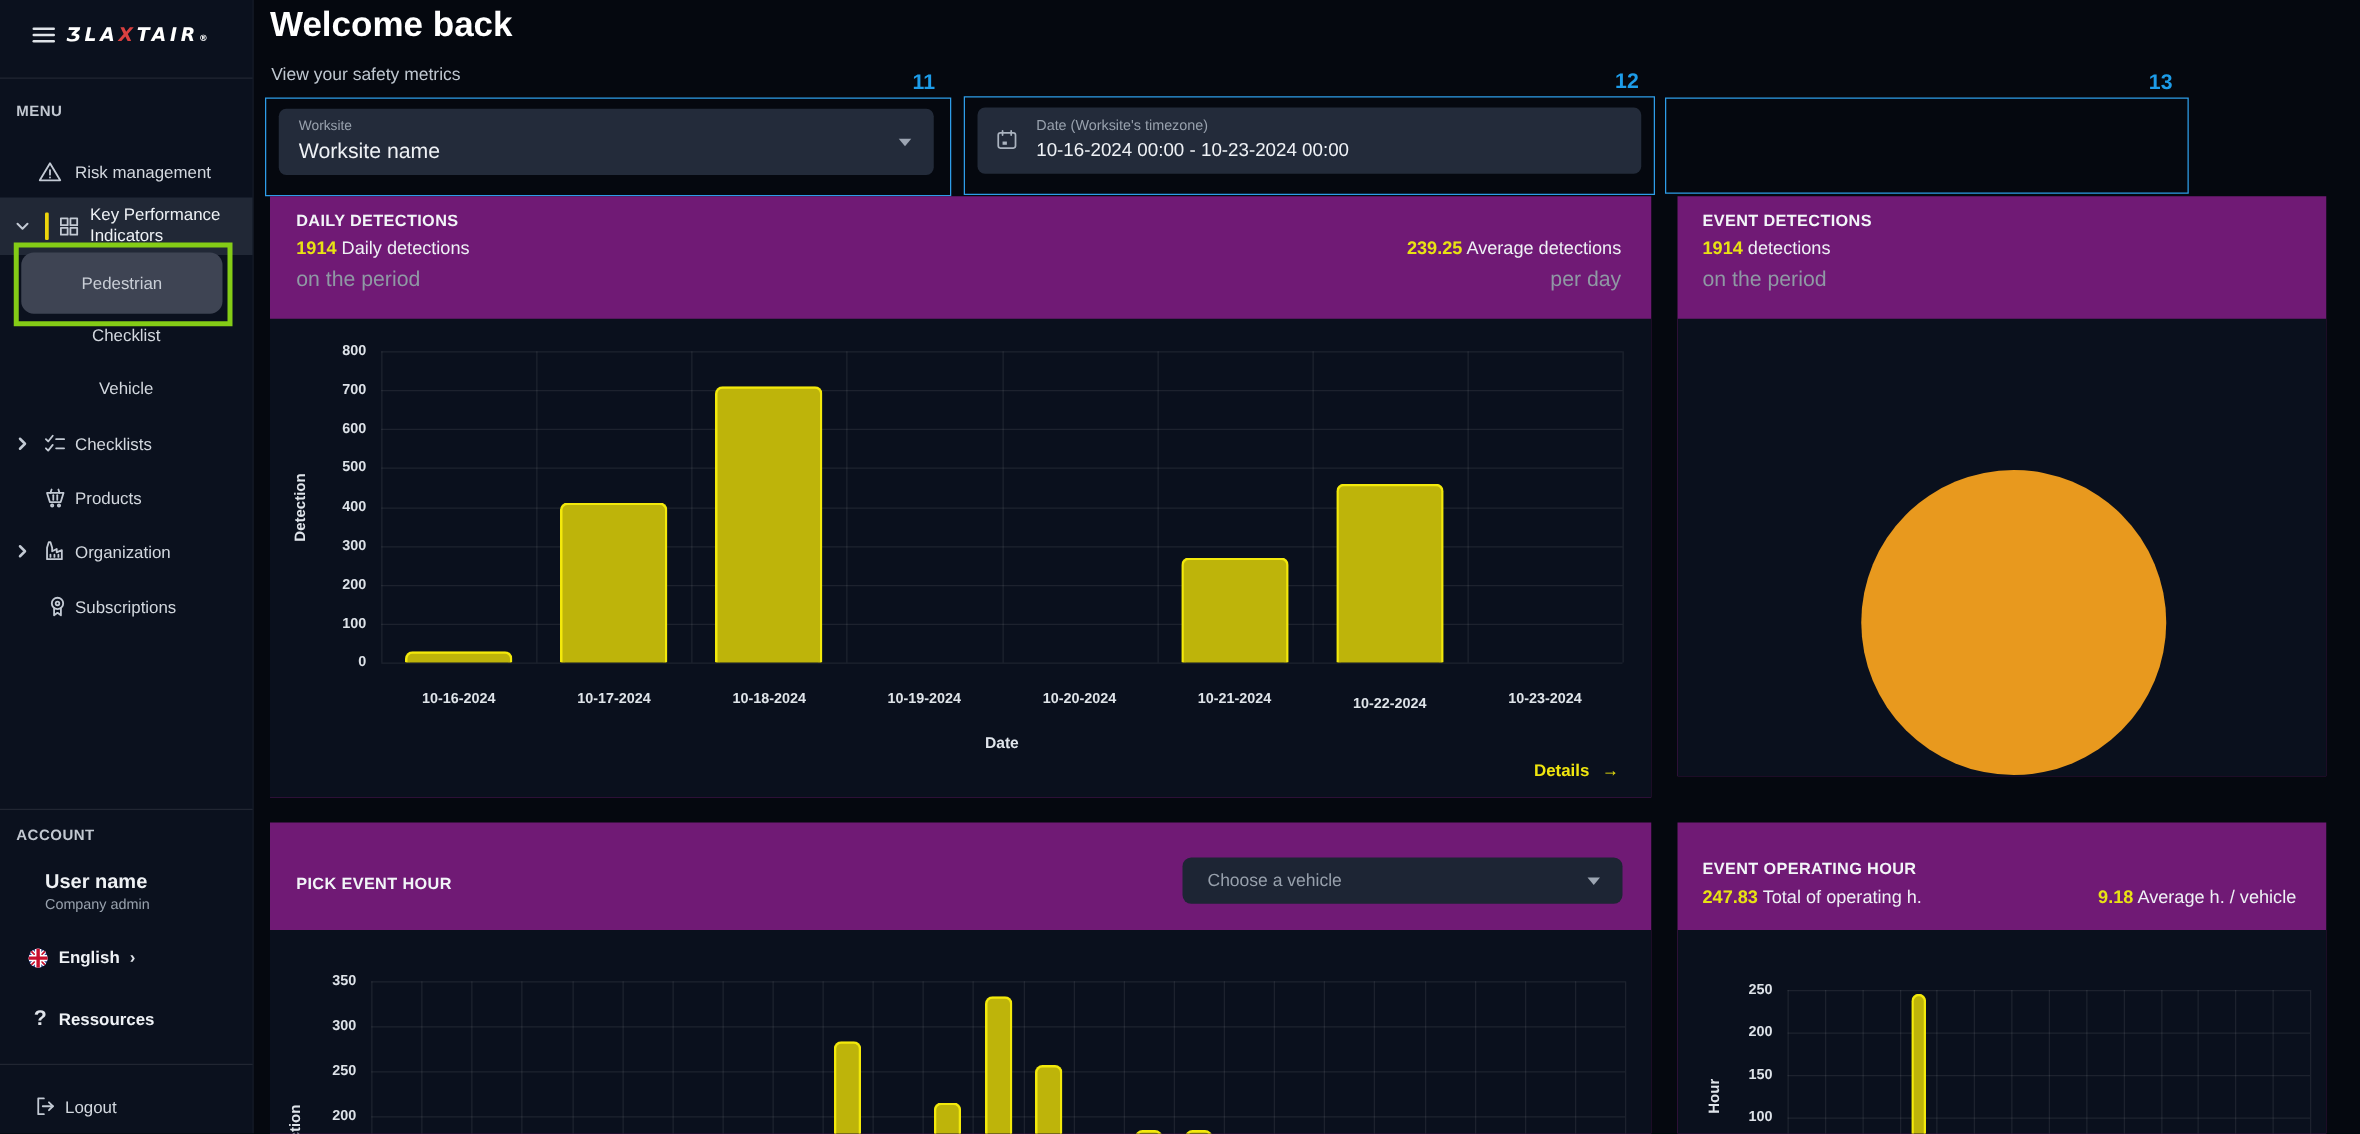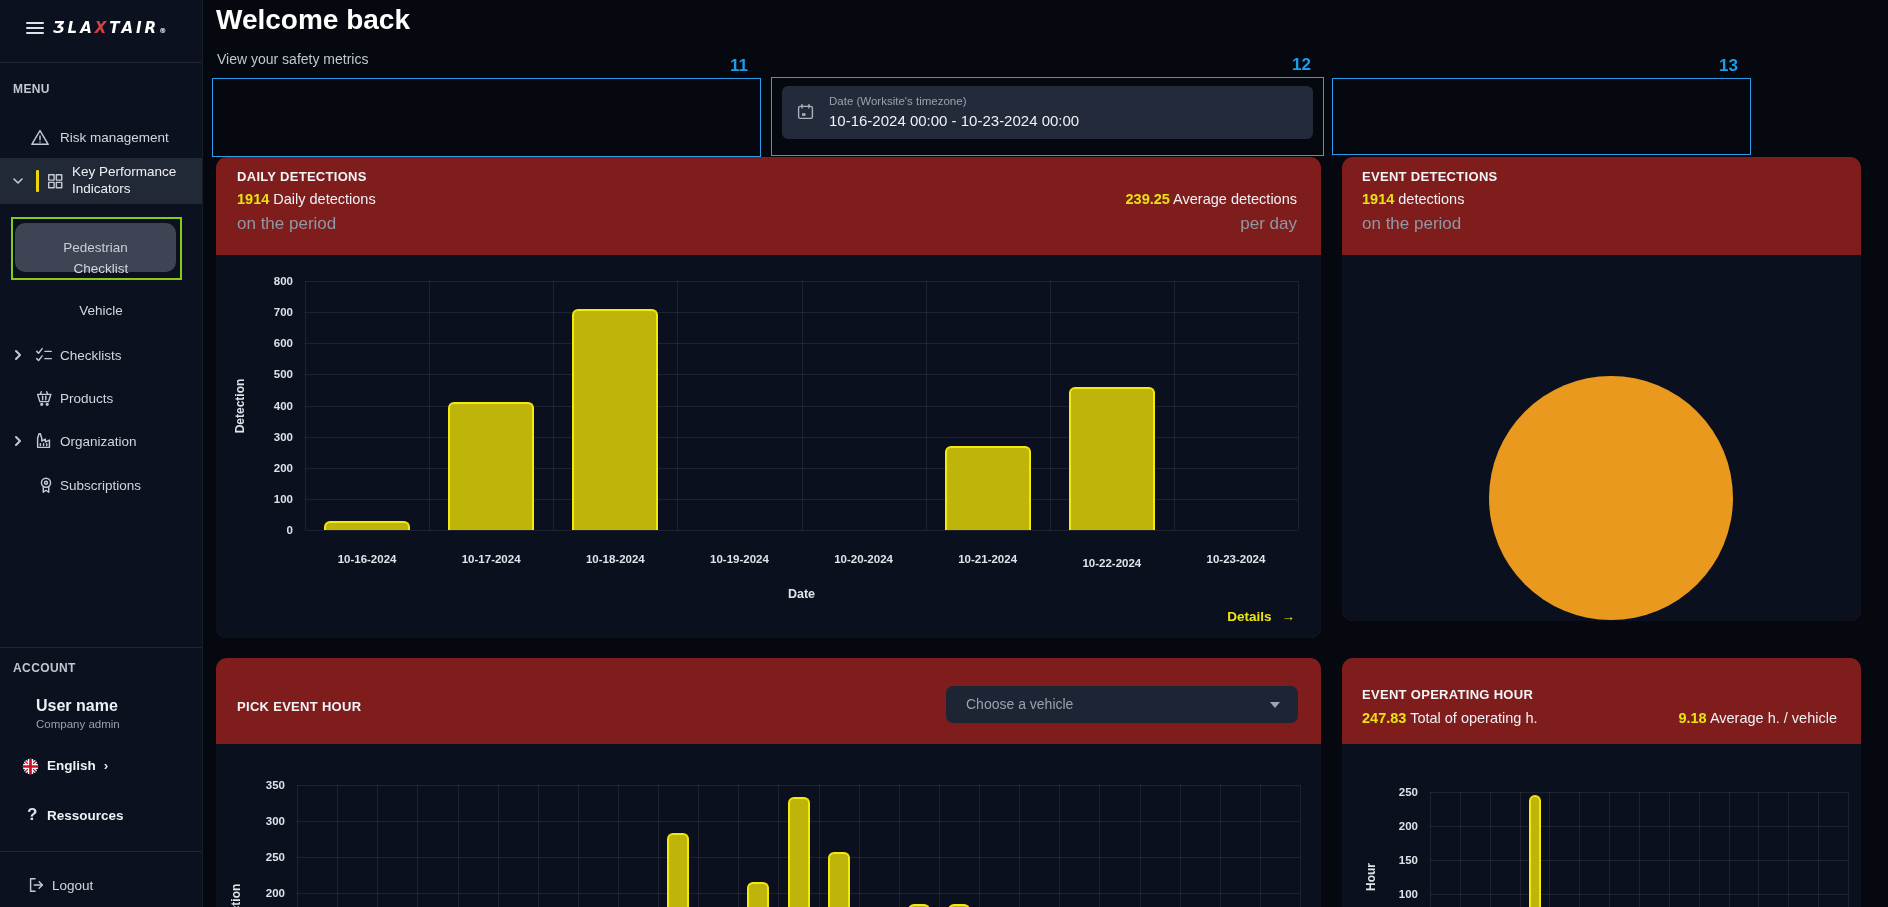--- a/index.html
+++ b/index.html
@@ -18,21 +18,21 @@
   #logo .reg{font-size:7px;letter-spacing:0;vertical-align:baseline;}
   .sb-label{position:absolute;left:13px;font-size:12px;font-weight:700;color:#c2c8d1;letter-spacing:.4px;}
   .sb-row{position:absolute;left:0;width:202px;display:flex;align-items:center;cursor:pointer;
           font-size:13.5px;color:#d2d7de;}
   .sb-ic{position:absolute;width:20px;height:20px;display:flex;align-items:center;justify-content:center;}
   .sb-chev{position:absolute;left:12px;width:12px;height:12px;}
   .sb-txt{position:absolute;left:60px;white-space:nowrap;}
   #row-kpi{top:158px;height:46px;background:#212836;}
   #kpi-bar{position:absolute;left:36px;top:12px;width:3px;height:22px;background:#edd40b;border-radius:1px;}
   #kpi-txt{position:absolute;left:72px;top:5px;width:118px;line-height:17px;font-size:13.5px;color:#eef1f5;}
-  #ped-outline{position:absolute;left:11px;top:217px;width:167px;height:59px;border:2px solid #84cc16;}
+  #ped-outline{position:absolute;left:11px;top:194px;width:167px;height:59px;border:4px solid #84cc16;}
   #ped-pill{position:absolute;left:2px;top:4px;width:161px;height:49px;background:#3e4453;border-radius:10px;
             display:flex;align-items:center;justify-content:center;font-size:13.5px;color:#c9ced6;cursor:pointer;}
   .sb-sub{position:absolute;left:0;width:202px;text-align:center;font-size:13.5px;color:#d2d7de;cursor:pointer;}
   #acct-user{position:absolute;left:36px;top:697px;font-size:16px;font-weight:700;color:#eef1f4;}
   #acct-role{position:absolute;left:36px;top:718px;font-size:11.5px;color:#98a1ad;}
   .q-ic{position:absolute;left:27px;font-size:17px;font-weight:700;color:#dfe3e9;}
   .lang-chev{margin-left:8px;font-weight:700;color:#dfe3e9;}
   svg.icn{stroke:#c3cad4;fill:none;stroke-width:1.6;stroke-linecap:round;stroke-linejoin:round;}
 
   
@@ -50,21 +50,21 @@
   #in-worksite .fin-value{position:absolute;left:16px;top:24px;font-size:17px;color:#eef1f5;}
   #in-date .fin-label{left:47px;top:9px;font-size:11.5px;}
   #in-date .fin-value{position:absolute;left:47px;top:26px;font-size:15px;color:#eef1f5;}
   .caret{position:absolute;right:18px;top:50%;margin-top:-3px;width:0;height:0;
          border-left:5px solid transparent;border-right:5px solid transparent;border-top:6px solid #9ca5b2;}
   #cal-ic{position:absolute;left:14px;top:16px;}
   #btn-apply{position:absolute;left:20px;top:11px;width:378px;height:51px;background:#f5ec00;border:none;
              border-radius:6px;font-size:14.5px;color:#172031;cursor:pointer;font-family:inherit;}
 
   
-  .card{position:absolute;background:#7f1d1d;border-radius:11px;overflow:hidden;}
+  .card{position:absolute;background:#701a75;border-radius:0;overflow:hidden;}
   #card-daily{left:216px;top:157px;width:1105px;height:481px;}
   #card-event{left:1342px;top:157px;width:519px;height:464px;}
   #card-pick{left:216px;top:658px;width:1105px;height:400px;}
   #card-oper{left:1342px;top:658px;width:519px;height:400px;}
   .card-title{position:absolute;left:21px;top:12px;font-size:13px;font-weight:700;letter-spacing:.3px;color:#f2f5f8;}
   .metric{position:absolute;font-size:14.5px;color:#eef1f5;white-space:nowrap;}
   .metric .num{color:#e8e214;font-weight:700;}
   .muted{position:absolute;font-size:17px;color:#8f98a4;}
   .chart-body{position:absolute;left:0;right:0;bottom:0;background:#0a101d;}
   #card-daily .chart-body,#card-event .chart-body{top:98px;}
@@ -248,20 +248,25 @@
       </span>
       <span class="sb-txt" style="left:52px">Logout</span>
     </div>
   </nav>
 
   <h1 id="page-title" style="margin:0">Welcome back</h1>
   <div id="page-sub">View your safety metrics</div>
 
   <div class="fgroup" id="fg-worksite">
     <span class="fbadge">11</span>
+    <div class="finput" id="in-worksite">
+      <span class="fin-label">Worksite</span>
+      <span class="fin-value">Worksite name</span>
+      <span class="caret"></span>
+    </div>
   </div>
 
   <div class="fgroup" id="fg-date">
     <span class="fbadge">12</span>
     <div class="finput" id="in-date">
       <span id="cal-ic">
         <svg class="icn" width="19" height="19" viewBox="0 0 22 22" style="stroke:#aab3bf">
             <rect x="3" y="5" width="16" height="14" rx="2"></rect>
             <line x1="7" y1="3" x2="7" y2="7"></line>
             <line x1="15" y1="3" x2="15" y2="7"></line>

